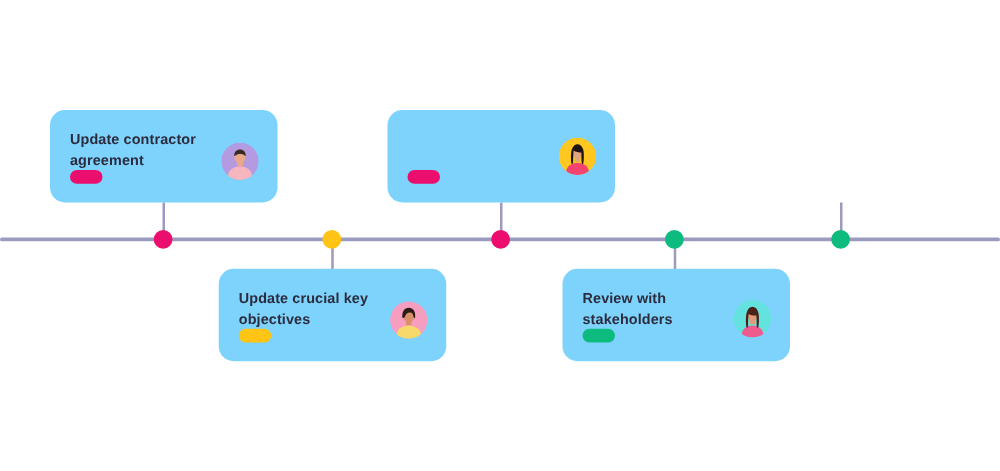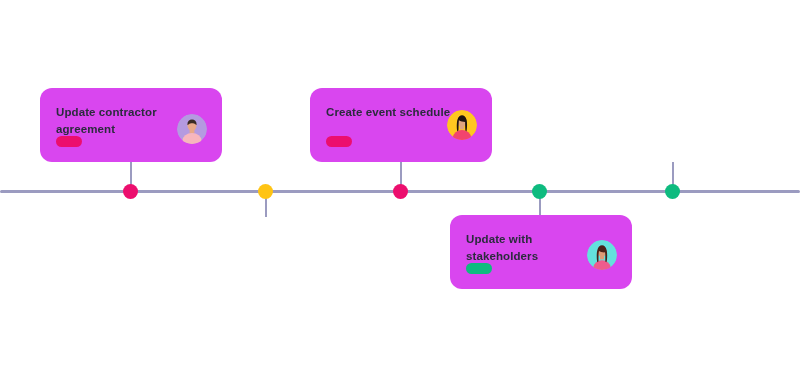--- a/index.html
+++ b/index.html
@@ -19,21 +19,21 @@
   .connector{
     position:absolute;width:2px;background:#9b9bc0;
   }
   .dot{
     position:absolute;width:15px;height:15px;border-radius:50%;
   }
 
   
   .card{
     position:absolute;
-    background:#d946ef;
+    background:#7dd3fc;
     border-radius:12px;
     box-sizing:border-box;
     padding:16px 14px 14px 16px;
   }
   .card-title{
     font-size:11.5px;
     font-weight:bold;
     color:#2b2b3d;
     line-height:1.45;
     letter-spacing:.1px;
@@ -71,41 +71,53 @@
         <ellipse cx="15" cy="26.5" rx="9.5" ry="7.5" fill="#f7b6bd"></ellipse>
         <rect x="12.6" y="14" width="4.8" height="5" fill="#e8a889"></rect>
         <ellipse cx="15" cy="11.6" rx="4.5" ry="5.1" fill="#e8a889"></ellipse>
         <path d="M10.4 10.6c0-3.4 2-5.1 4.6-5.1s4.6 1.7 4.6 5.1c0 .6-.6.2-1.5-.6-1.1-1-4.9-1.1-6.3.2-.7.6-1.4 1-1.4.4z" fill="#3a2a24"></path>
       </svg>
     </div>
   </div>
 
   <div class="connector" style="left:265px;top:191px;height:26px;"></div>
   <div class="dot" style="left:258px;top:184px;background:#ffc414;"></div>
+  <div class="card" style="left:175px;top:215px;width:182px;height:74px;">
+    <p class="card-title">Update crucial key objectives</p>
+    <div class="pill" style="left:16px;top:48px;background:#ffc414;"></div>
+    <div class="avatar" style="left:137px;top:26px;">
+      <svg viewBox="0 0 30 30">
+        <circle cx="15" cy="15" r="15" fill="#f79ec0"></circle>
+        <ellipse cx="15" cy="27" rx="9.8" ry="7.6" fill="#f6d96a"></ellipse>
+        <rect x="12.8" y="14.5" width="4.4" height="4.6" fill="#d98f6a"></rect>
+        <ellipse cx="15" cy="12" rx="4.3" ry="4.9" fill="#d98f6a"></ellipse>
+        <path d="M9.9 12.8c-.5-4.3 1.6-7.6 5.1-7.6s5.6 3 5.1 7.6c-.2 1.6-1.3.4-1.6-1.6-.2-1.5-.9-2.3-2.4-2.3-2.4 0-3.3 1-3.8 2.6-.5 1.6-2.2 2.7-2.4 1.3z" fill="#2b1c17"></path>
+      </svg>
+    </div>
+  </div>
 
   <div class="connector" style="left:400px;top:162px;height:30px;"></div>
   <div class="dot" style="left:393px;top:184px;background:#ec0e6e;"></div>
   <div class="card" style="left:310px;top:88px;width:182px;height:74px;">
-    <p class="card-title">Create event schedule</p>
     <div class="pill" style="left:16px;top:48px;background:#ec0e6e;"></div>
     <div class="avatar" style="left:137px;top:22px;">
       <svg viewBox="0 0 30 30">
         <circle cx="15" cy="15" r="15" fill="#ffc720"></circle>
         <ellipse cx="15" cy="27.5" rx="9" ry="7.4" fill="#f2446e"></ellipse>
         <rect x="12.9" y="14.8" width="4.2" height="4.6" fill="#e0a480"></rect>
         <ellipse cx="15" cy="12.2" rx="4.1" ry="4.8" fill="#e0a480"></ellipse>
         <path d="M10.5 9.4c1-3 2.6-4.1 4.5-4.1s3.5 1.1 4.5 4.1c.8 2.4.7 8.6.1 11.3-.2 1-1.2.5-1.3-1.1-.1-2.4-.2-6.1-.2-7.6-1.6 0-4.9-.6-6.2-1.7-.3 2.4-.3 7.2-.4 9.3-.1 1.6-1.1 2.1-1.3 1.1-.6-2.7-.6-8.9.3-11.3z" fill="#201410"></path>
       </svg>
     </div>
   </div>
 
   <div class="connector" style="left:539px;top:191px;height:26px;"></div>
   <div class="dot" style="left:532px;top:184px;background:#0ebb7f;"></div>
   <div class="card" style="left:450px;top:215px;width:182px;height:74px;">
-    <p class="card-title">Update with stakeholders</p>
+    <p class="card-title">Review with stakeholders</p>
     <div class="pill" style="left:16px;top:48px;background:#0ebb7f;"></div>
     <div class="avatar" style="left:137px;top:25px;">
       <svg viewBox="0 0 30 30">
         <circle cx="15" cy="15" r="15" fill="#64e2dd"></circle>
         <ellipse cx="15" cy="27.5" rx="8.6" ry="7.2" fill="#ef5b8d"></ellipse>
         <rect x="13" y="14.8" width="4" height="4.6" fill="#dd9b76"></rect>
         <ellipse cx="15" cy="12.2" rx="4" ry="4.7" fill="#dd9b76"></ellipse>
         <path d="M10.3 10.2c.8-3.2 2.5-4.9 4.7-4.9s3.9 1.7 4.7 4.9c.7 2.8.6 9.1-.1 11.5-.3 1-1.3.4-1.3-1.2 0-2.6.1-6.6-.3-8.2-1.5.3-4.8-.3-6-1.2-.5 1.7-.5 6.8-.5 9.4 0 1.6-1 2.2-1.3 1.2-.6-2.4-.7-8.7.1-11.5z" fill="#4a2218"></path>
       </svg>
     </div>

